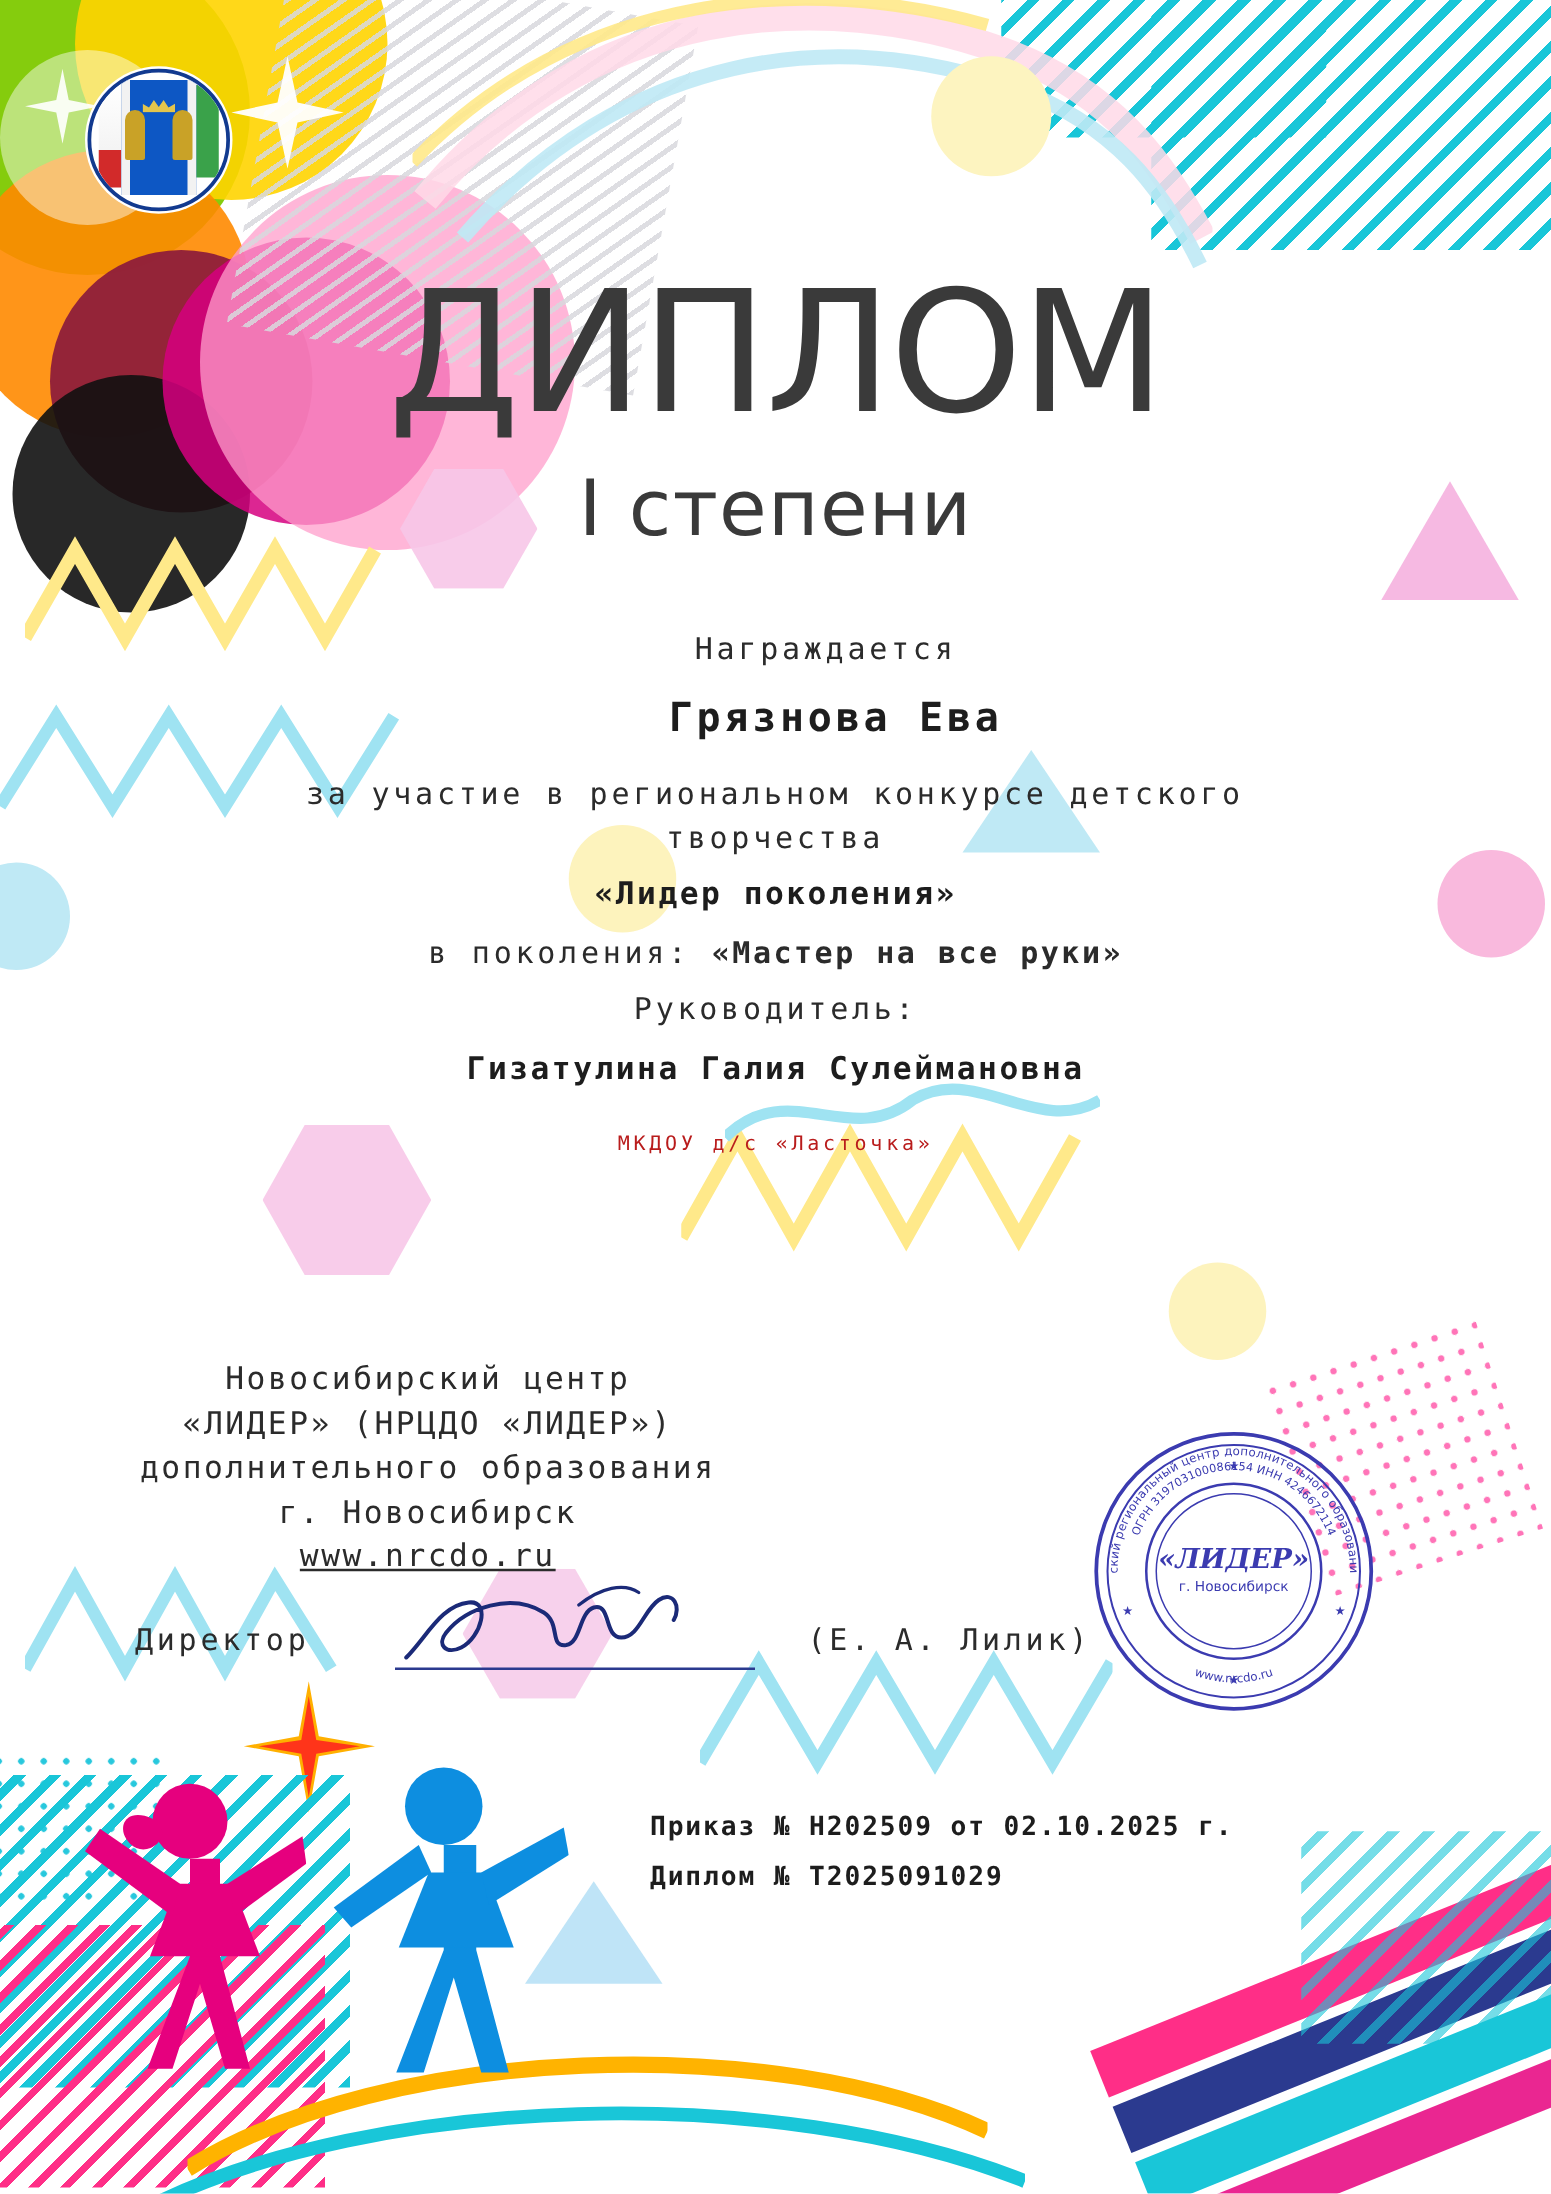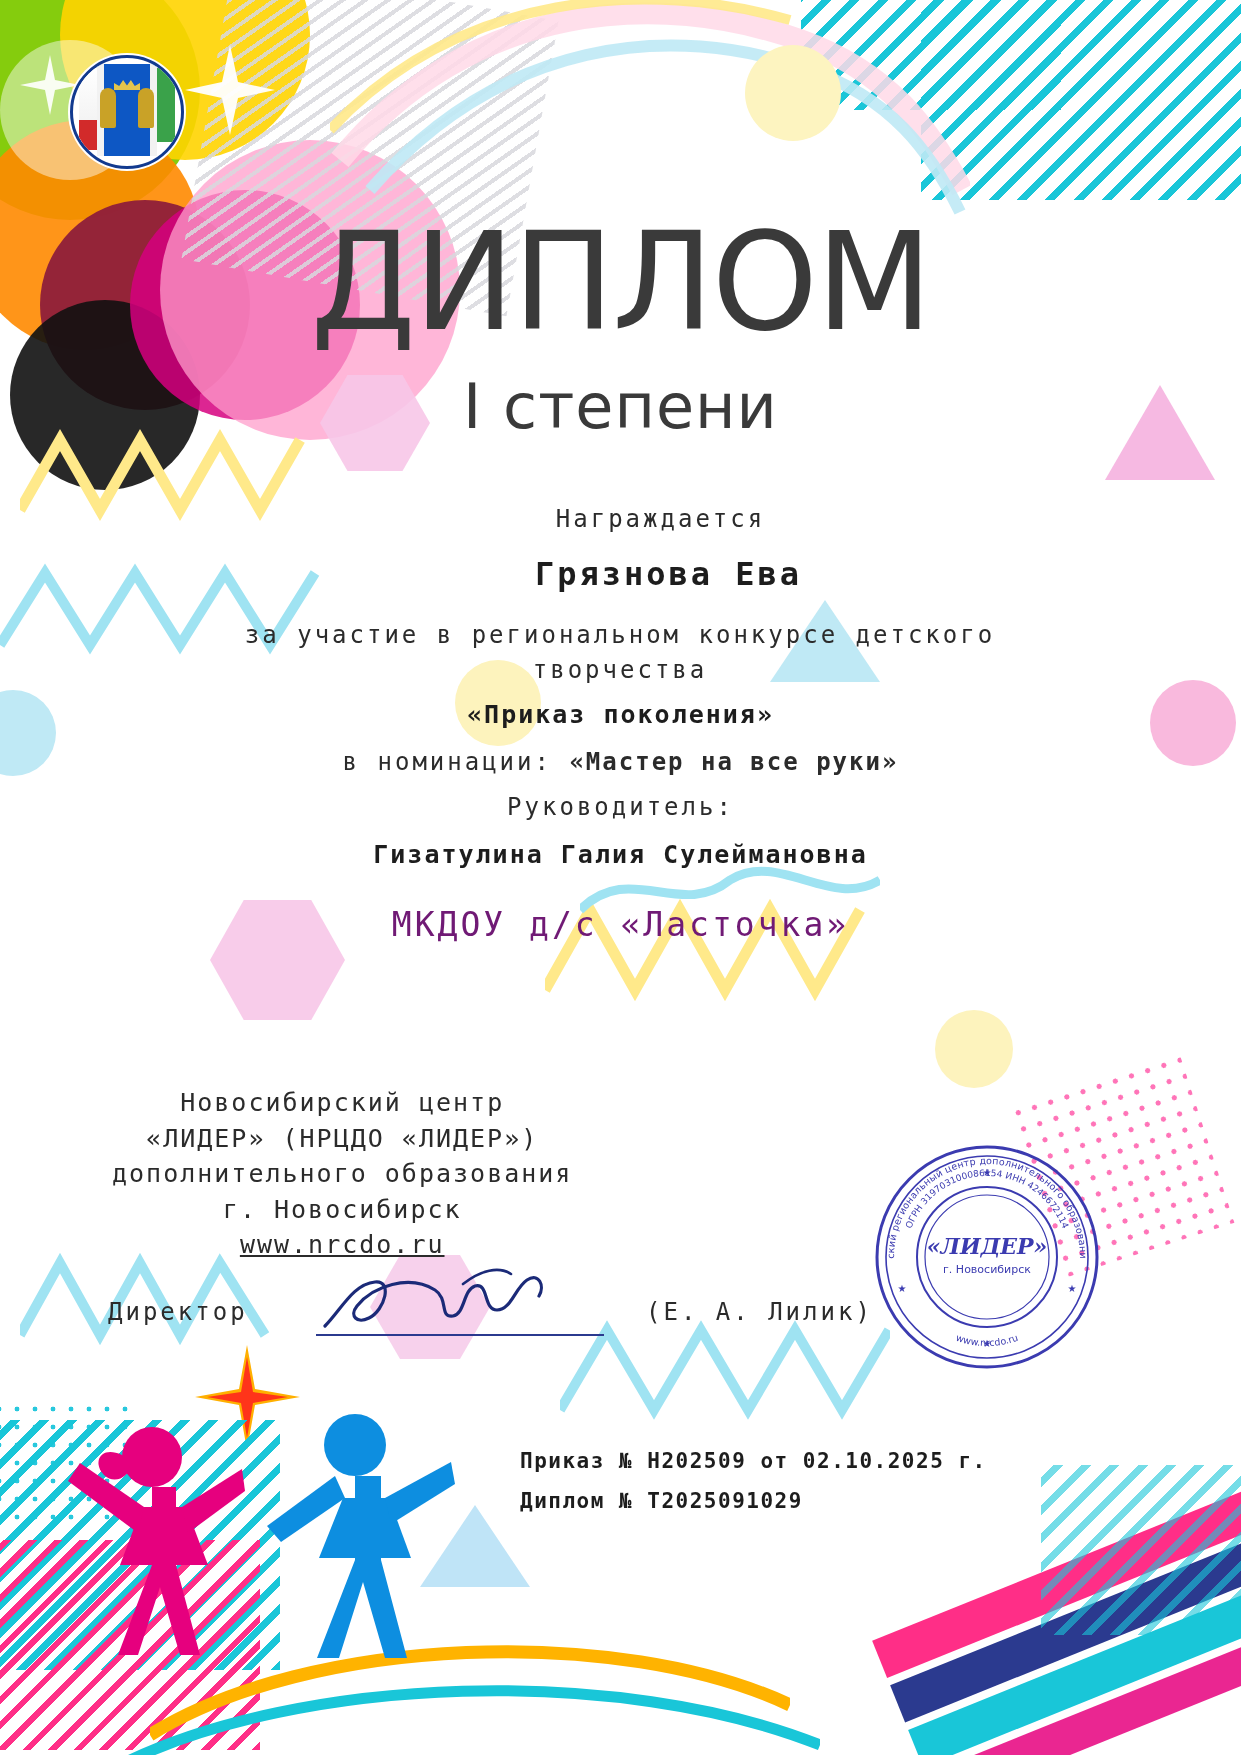--- a/index.html
+++ b/index.html
@@ -225,23 +225,23 @@
     font-size: 25px;
     font-weight: 700;
     letter-spacing: 2px;
     color: #1d1d1d;
   }
   .institution {
     position: absolute;
     top: 905px;
     width: 100%;
     text-align: center;
-    font-size: 33px;
-    letter-spacing: 3px;
-    color: #701a75;
+    font-size: 16px;
+    letter-spacing: 3px;
+    color: #b91c1c;
   }
 
   .org-block {
     position: absolute;
     left: 112px;
     top: 1085px;
     font-size: 25px;
     line-height: 1.42;
     letter-spacing: 2px;
     color: #2b2b2b;
@@ -437,24 +437,24 @@
   </div>
 
   <div class="content">
 
     <div class="title">ДИПЛОМ</div>
     <div class="subtitle">I степени</div>
 
     <div class="awarded-label">Награждается</div>
     <div class="recipient">Грязнова Ева</div>
     <div class="reason">за участие в региональном конкурсе детского творчества</div>
-    <div class="contest">«Приказ поколения»</div>
+    <div class="contest">«Лидер поколения»</div>
 
     <div class="nomination">
-      <span>в номинации:</span>
+      <span>в поколения:</span>
       <b>«Мастер на все руки»</b>
     </div>
 
     <div class="supervisor-label">Руководитель:</div>
     <div class="supervisor-name">Гизатулина Галия Сулеймановна</div>
     <div class="institution">МКДОУ д/с «Ласточка»</div>
 
     <div class="org-block">
       <div>Новосибирский центр</div>
       <div>«ЛИДЕР» (НРЦДО «ЛИДЕР»)</div>

